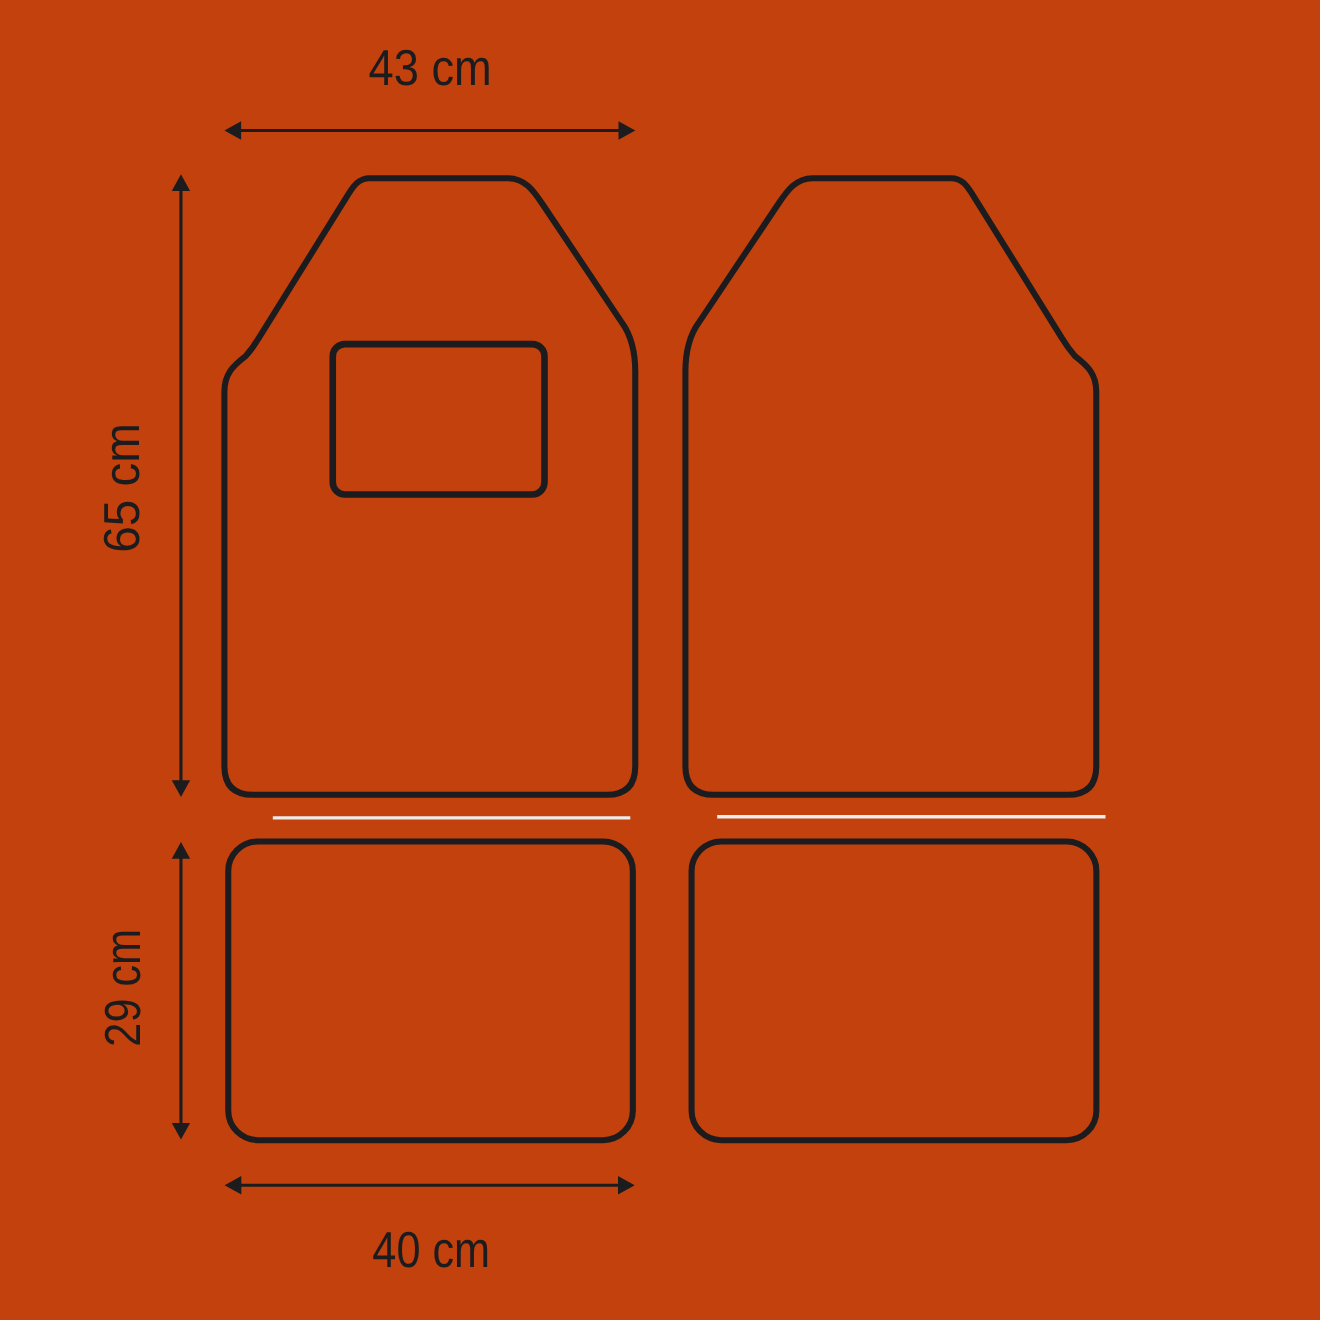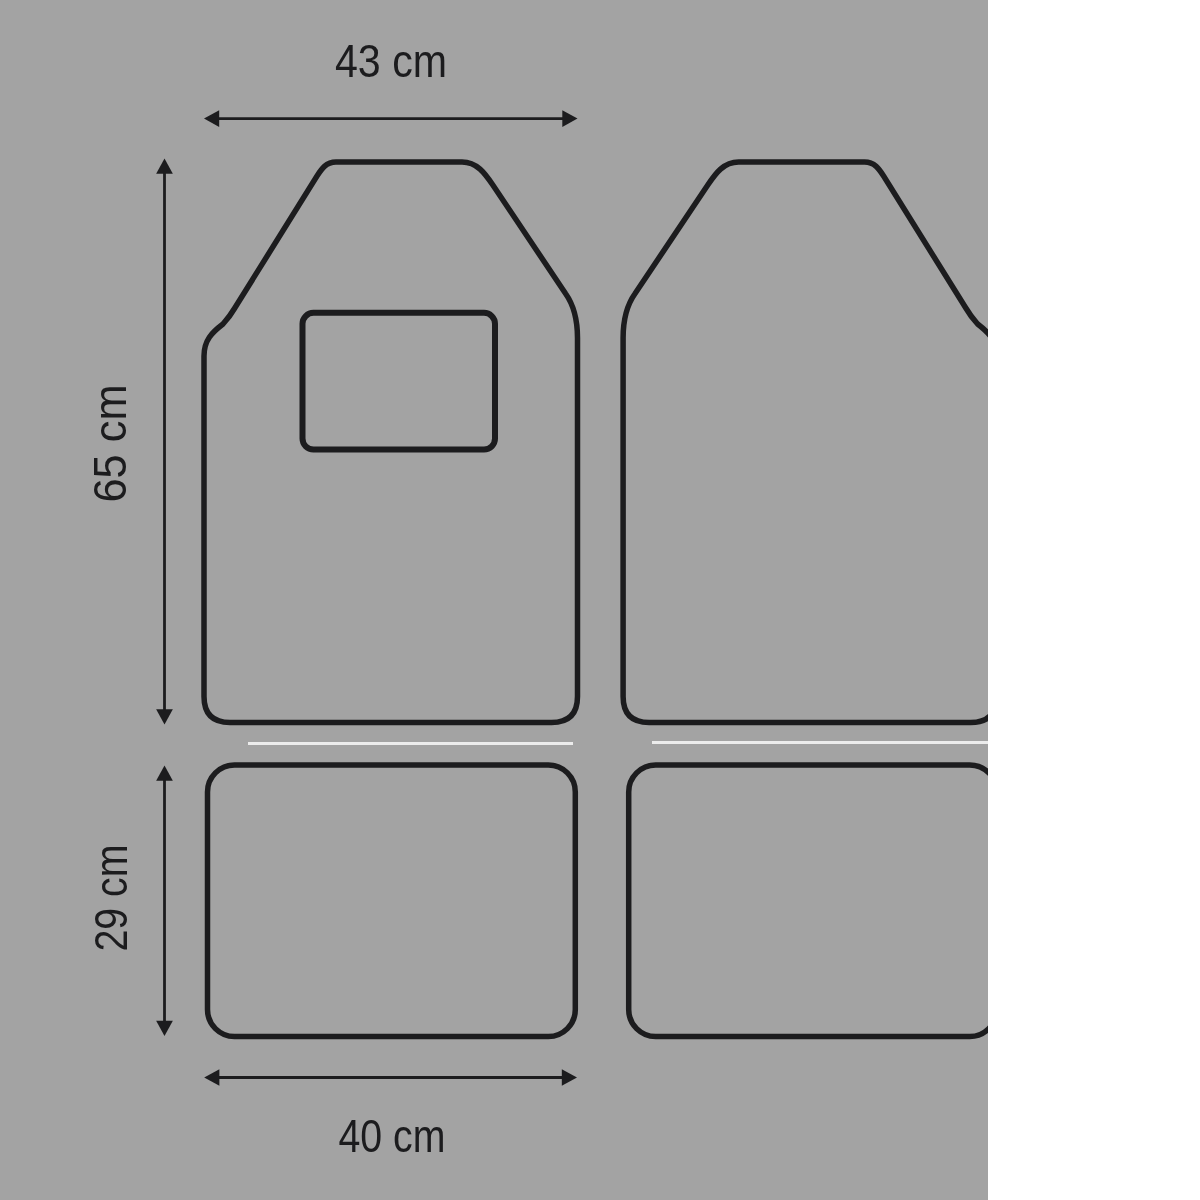--- a/index.html
+++ b/index.html
@@ -1,16 +1,16 @@
 <!DOCTYPE html>
 <html><head>
 <meta charset="utf-8">
 <style>
   html,body{margin:0;padding:0;background:#ffffff;}
-  .page{width:988px;height:1200px;position:relative;background:#a3a3a3;overflow:hidden;}
+  .page{width:1200px;height:1200px;position:relative;background:#c2410c;overflow:hidden;}
   svg{display:block;}
   text{font-family:"Liberation Sans", sans-serif;fill:#1c1c1e;}
 </style>
 </head>
 <body>
 
 <div class="page">
 <svg width="1200" height="1200" viewBox="0 0 1200 1200" fill="none">
 
   <g>

